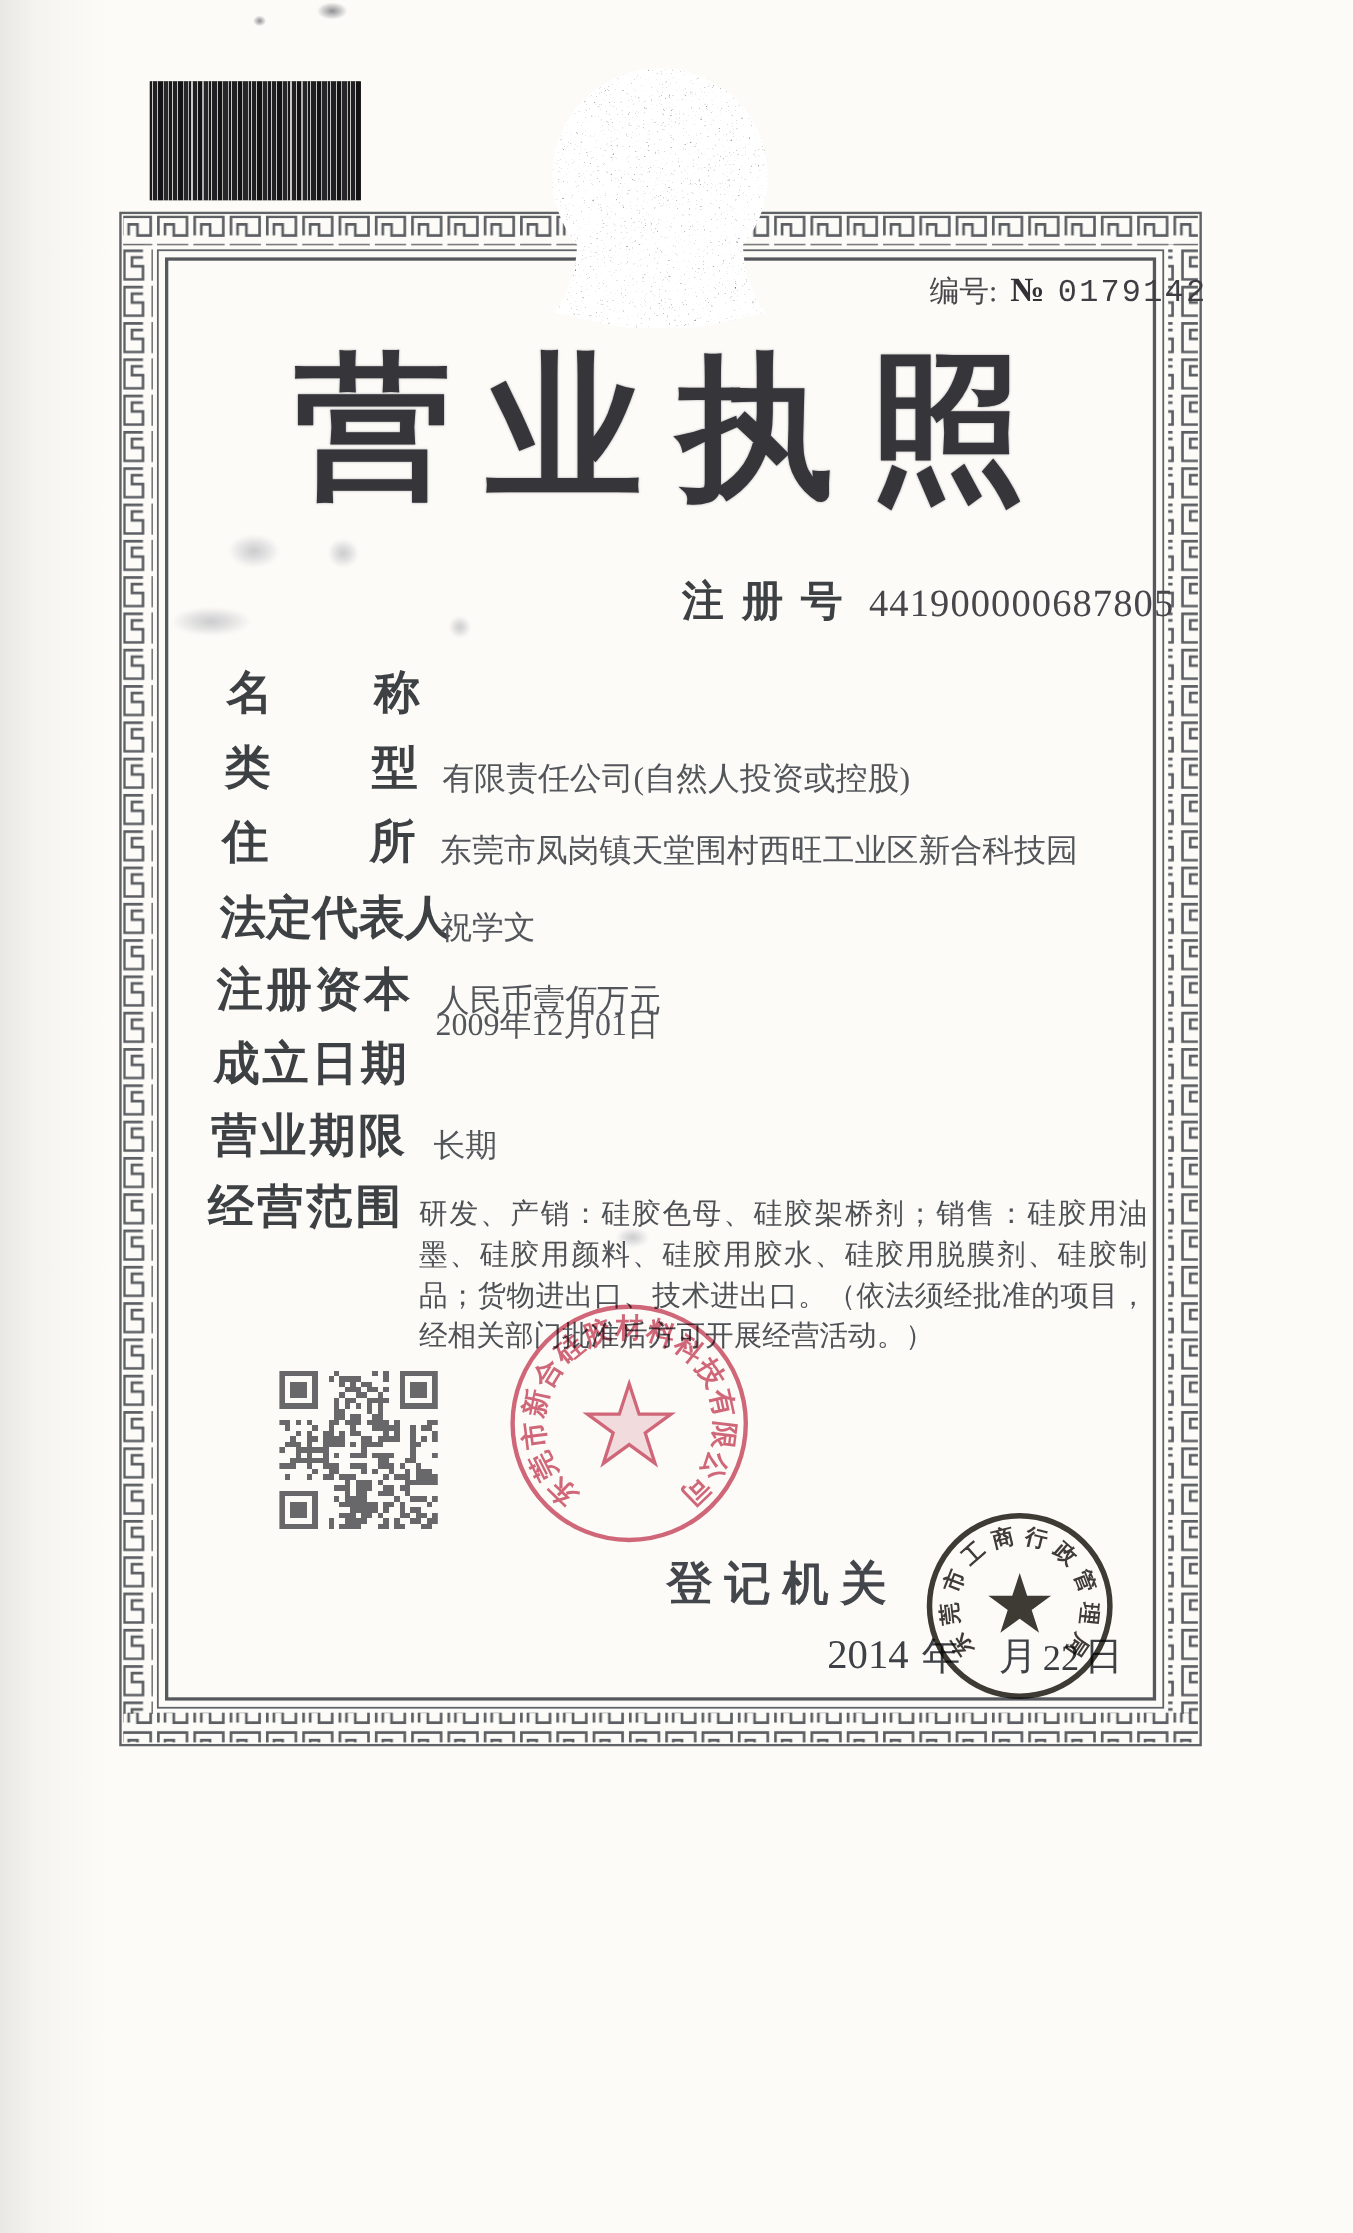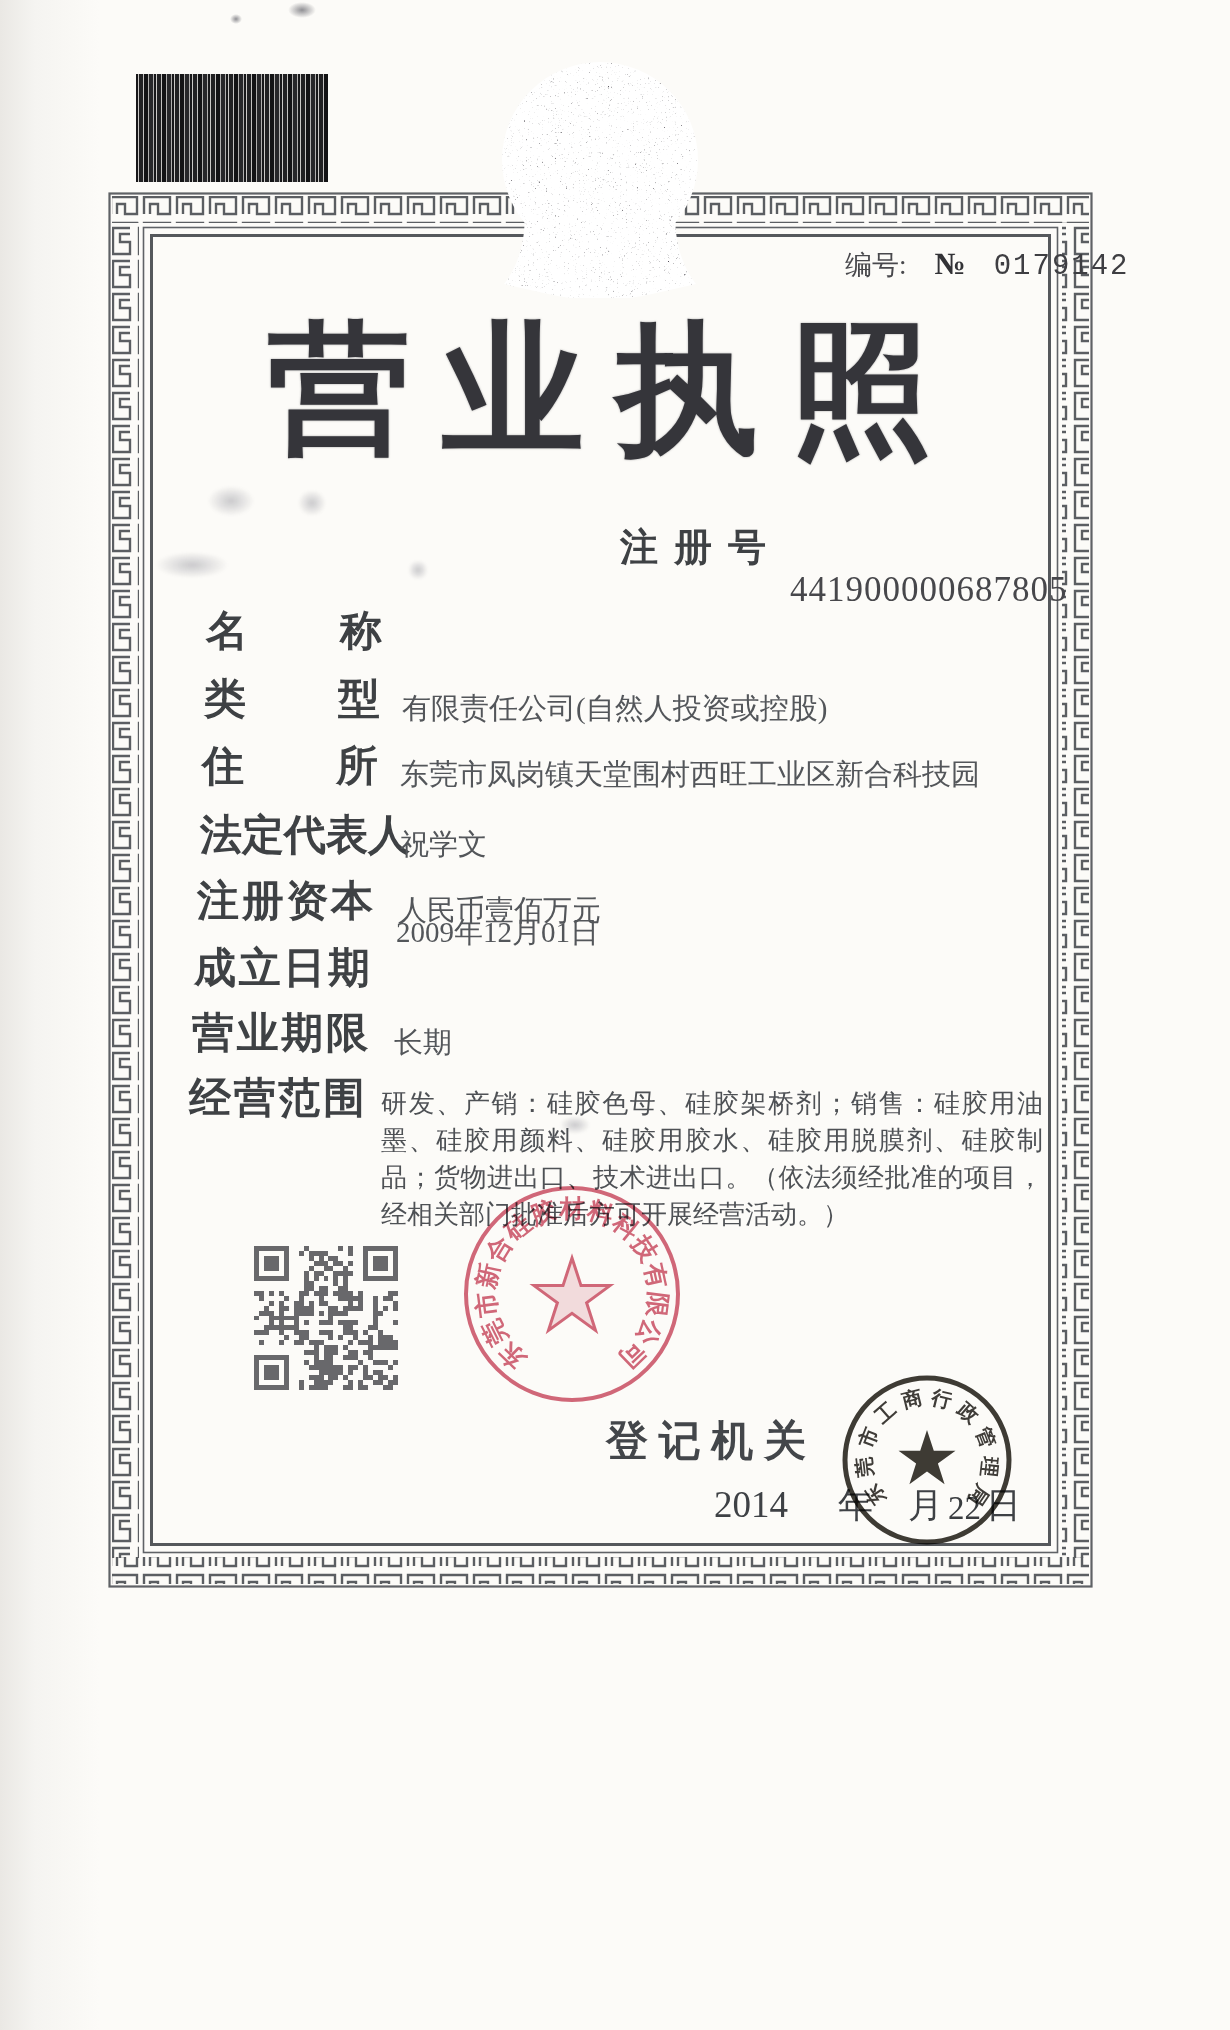--- a/index.html
+++ b/index.html
@@ -31,29 +31,29 @@
   .title{
     left:268px;top:318px;width:664px;height:150px;
     display:flex;justify-content:space-between;
     font-size:142px;line-height:1;font-weight:900;color:#35353a;
     font-family:"DejaVu Sans",sans-serif;
     text-shadow:0 0 2px rgba(70,70,75,.55);
     filter:blur(.3px);
   }
 
   
-  .serial{left:845px;top:246px;display:flex;align-items:baseline;gap:28px;}
+  .serial{left:845px;top:246px;display:flex;align-items:baseline;gap:12px;}
   .serial .lbl{font-size:27px;color:#48484c;font-family:"Liberation Serif",serif;}
   .serial .nosym{font-size:31px;font-weight:700;color:#323236;font-family:"Liberation Serif",serif;}
   .serial .num{font-size:29px;color:#3e3e42;font-family:"Liberation Mono",monospace;letter-spacing:2px;}
 
   
   .regline{left:620px;top:528px;display:flex;align-items:flex-start;gap:24px;}
   .regline .rlabel{width:146px;display:flex;justify-content:space-between;font-size:38px;line-height:1;color:#3e4144;font-family:"Liberation Serif",serif;font-weight:600;}
-  .regline .rnum{font-size:35px;line-height:1;color:#47474b;font-family:"Liberation Serif",serif;letter-spacing:1px;padding-top:3px;margin-top:41px;}
+  .regline .rnum{font-size:35px;line-height:1;color:#47474b;font-family:"Liberation Serif",serif;letter-spacing:1px;padding-top:3px;}
 
   
   .flabel{
     position:absolute;width:176px;display:flex;justify-content:space-between;
     font-size:42px;line-height:1;color:#3e4144;font-weight:600;
     font-family:"Liberation Serif",serif;
   }
   .fvalue{
     position:absolute;font-size:29px;line-height:1.25;color:#53565a;
     font-family:"Liberation Serif",serif;
@@ -234,21 +234,21 @@
       </g>
   </svg>
 
   <div class="abs registrar spread">
       <span>登</span>
       <span>记</span>
       <span>机</span>
       <span>关</span>
     </div>
 
-  <span class="dpart" style="left:714px;top:1486px;font-size:37px;">2014</span>
+  <span class="dpart" style="left:752px;top:1486px;font-size:37px;">2014</span>
   <span class="dpart" style="left:838px;top:1488px;font-size:35px;">年</span>
   <span class="dpart" style="left:908px;top:1488px;font-size:35px;">月</span>
   <span class="dpart" style="left:948px;top:1492px;font-size:33px;color:#3a3d40;">22</span>
   <span class="dpart" style="left:986px;top:1488px;font-size:35px;">日</span>
 
   <svg class="abs seal seal-black" width="200" height="200" viewBox="0 0 200 200">
     <circle cx="100" cy="100" r="82" fill="none" stroke="#29261f" stroke-width="5"></circle>
     <path d="M100 70 L106.8 90.7 L128.5 90.7 L110.9 103.6 L117.6 124.3 L100 111.5 L82.4 124.3 L89.1 103.6 L71.5 90.7 L93.2 90.7 Z" fill="#29261f"></path>
     <g>
         <text x="47.770632929032374" y="135.22915291865704" transform="rotate(-124 47.770632929032374 135.22915291865704)" text-anchor="middle" dominant-baseline="central" font-size="20" font-weight="700" fill="#2a2723">东</text>

